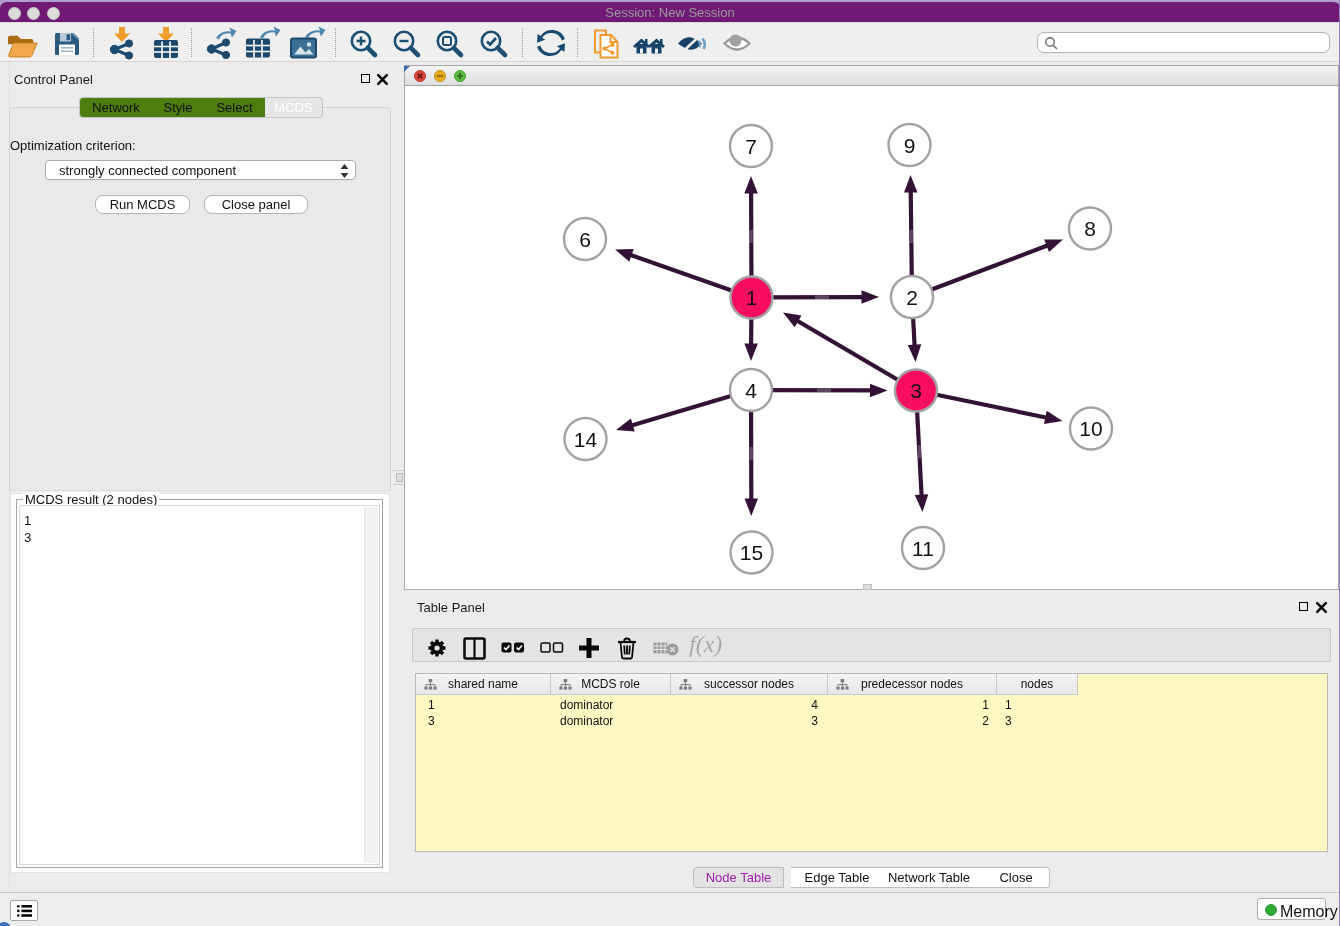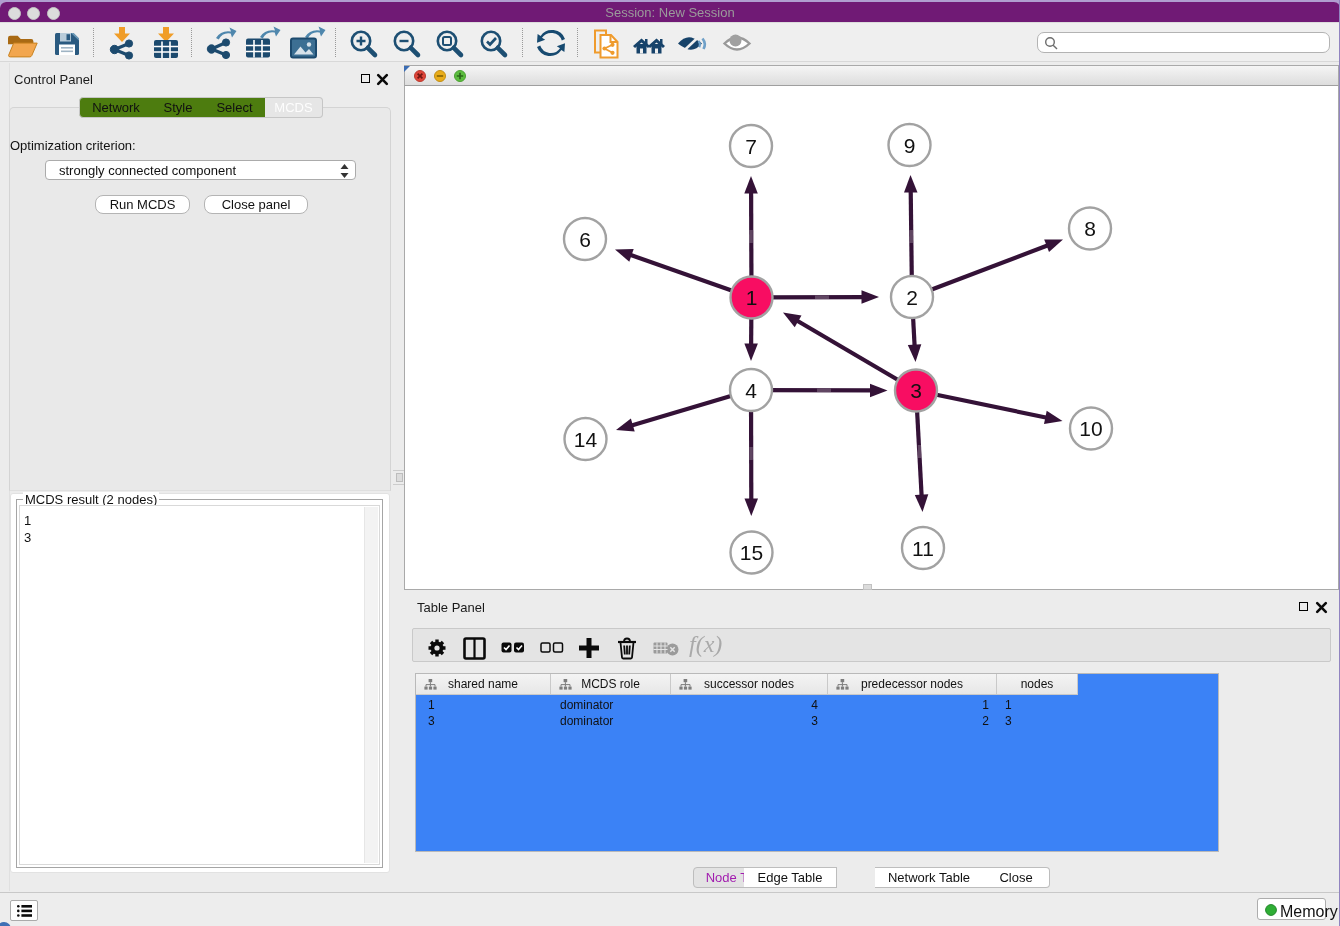--- a/index.html
+++ b/index.html
@@ -56,22 +56,22 @@
   #net-title { position:absolute; left:-1px; top:-1px; right:-1px; height:21px;
                background:linear-gradient(#f5f5f5,#dddddd); border:1px solid #a9a9a9;
                border-bottom:1px solid #9f9f9f; }
   #net-title .t { position:absolute; width:100%; text-align:center; top:3px;
                   font-size:13px; color:#111; letter-spacing:0.4px; }
   .mtl { position:absolute; top:4px; width:12px; height:12px; border-radius:50%; }
   
   #tp-title { position:absolute; left:417px; top:600px; font-size:13px; color:#1a1a1a; }
   #tp-toolbar { position:absolute; left:412px; top:628px; width:919px; height:34px;
                 background:#e4e4e4; border:1px solid #c9c9c9; border-radius:2px; }
-  #tbl { position:absolute; left:415px; top:673px; width:804px; height:179px;
-         background:#3b82f6; border:1px solid #b9b9b9;padding-left:24px; }
+  #tbl { position:absolute; left:415px; top:673px; width:913px; height:179px;
+         background:#fef9c3; border:1px solid #b9b9b9;padding-left:24px; }
   .th { position:absolute; top:0; height:21px; background:linear-gradient(#f4f4f4,#e7e7e7);
         border-right:1px solid #c9c9c9; border-bottom:1px solid #c9c9c9; font-size:12px; color:#111; }
   .th .lbl { position:absolute; width:100%; text-align:center; top:3px; }
   .td { position:absolute; font-size:12px; color:#111; height:16px; }
   .thico { position:absolute; top:4px; z-index:3; }
   .xicon { position:absolute; }
   .bt { position:absolute; top:867px; height:21px; background:#fff; border:1px solid #bdbdbd;
         font-size:13px; color:#111; text-align:center; line-height:19px; }
   
   #statusbar { position:absolute; left:0; right:0; bottom:0; height:34px;
@@ -456,21 +456,21 @@
   <div class="td" style="left:255px; top:24px; width:147px; text-align:right;">4</div>
   <div class="td" style="left:412px; top:24px; width:161px; text-align:right;">1</div>
   <div class="td" style="left:589px; top:24px;">1</div>
   <div class="td" style="left:12px; top:40px;">3</div>
   <div class="td" style="left:144px; top:40px;">dominator</div>
   <div class="td" style="left:255px; top:40px; width:147px; text-align:right;">3</div>
   <div class="td" style="left:412px; top:40px; width:161px; text-align:right;">2</div>
   <div class="td" style="left:589px; top:40px;">3</div>
 </div>
 <div class="bt" style="left:693px; width:91px; background:#e3e3e3; color:#a21caf; border-radius:4px 0 0 4px;">Node Table</div>
-<div class="bt" style="left:744px; width:93px; border-left:none;">Edge Table</div>
+<div class="bt" style="left:791px; width:93px; border-left:none;">Edge Table</div>
 <div class="bt" style="left:875px; width:109px; border-left:none;">Network Table</div>
 <div class="bt" style="left:983px; width:67px; border-left:none; border-radius:0 4px 4px 0;">Close</div>
 
 <div id="statusbar">
   <div id="listbtn">
     <svg style="position:absolute;left:6px;top:3px;" width="15" height="14" viewBox="0 0 15 14">
       <g fill="#0a0a0a">
         <rect x="0" y="1" width="2.6" height="2.6" rx="1.3"></rect>
           <rect x="4.4" y="1" width="10.6" height="2.6"></rect>
         <rect x="0" y="5.6" width="2.6" height="2.6" rx="1.3"></rect>

